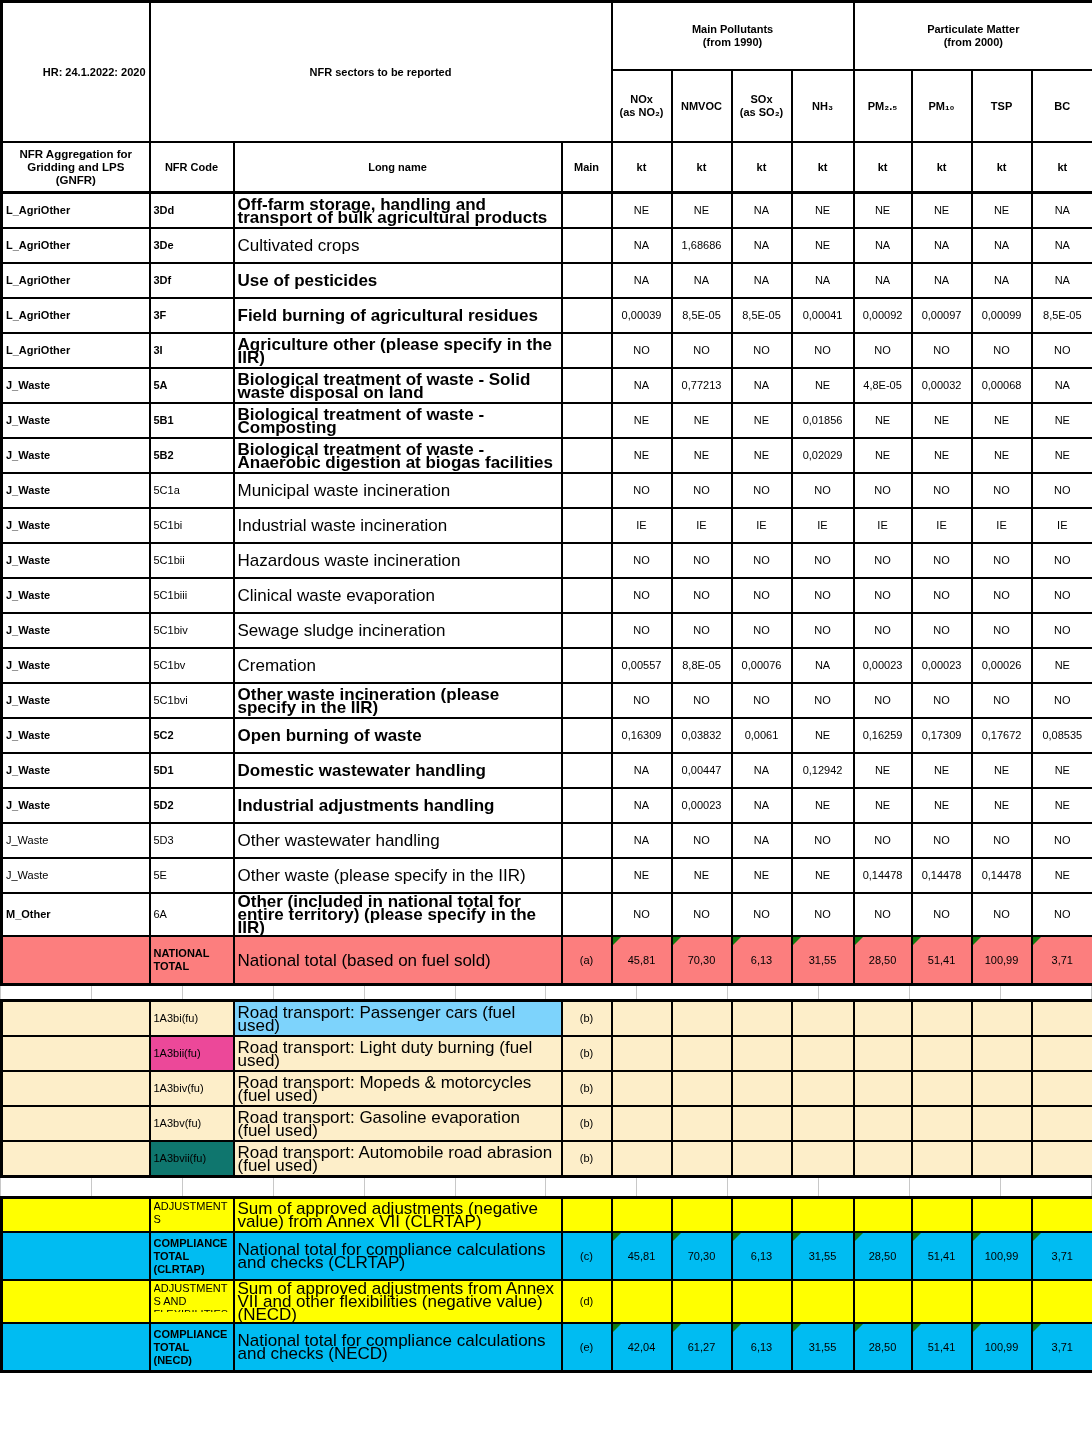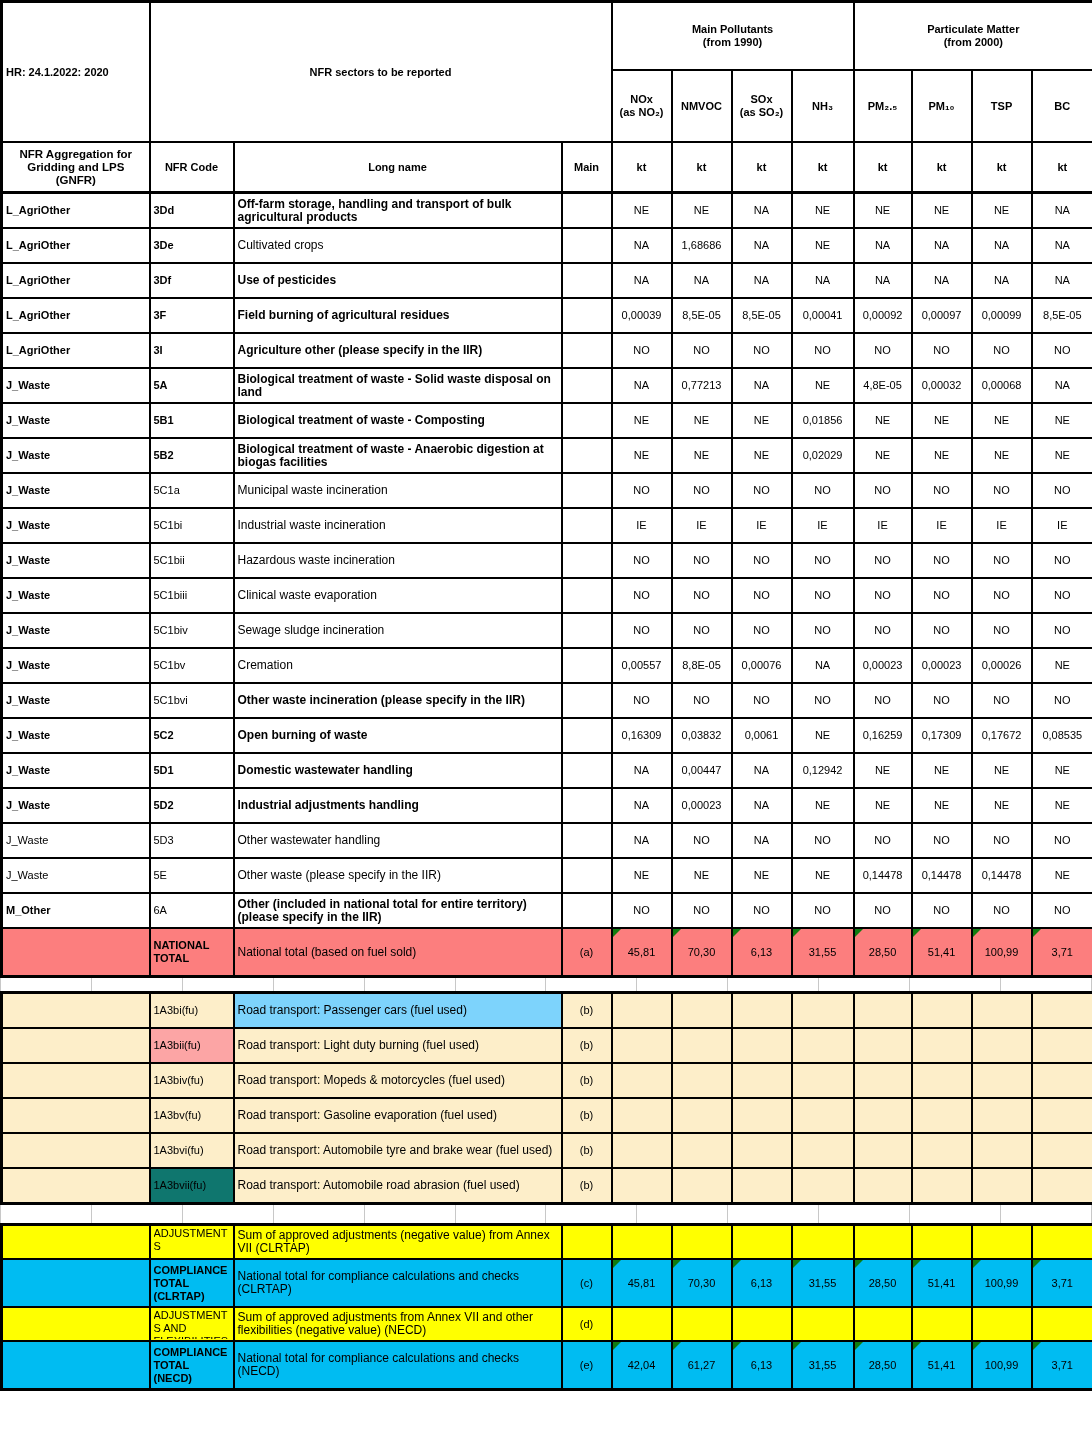--- a/index.html
+++ b/index.html
@@ -6,27 +6,27 @@
   body{width:1092px;font-family:"Liberation Sans","DejaVu Sans",sans-serif;color:#000;}
   .sheet{width:1092px;}
   table{border-collapse:collapse;table-layout:fixed;width:1092px;}
   .sect{border:3px solid #000;}
   .sect td,.sect th{border:2px solid #000;padding:1px 3px;font-size:11px;line-height:13px;
     vertical-align:middle;overflow:hidden;word-wrap:break-word;background:#fff;}
   
   tr.r1 th{height:64px;}
   tr.r2 th{height:68px;}
   tr.r3 th{height:46px;border-bottom:3px solid #000;font-weight:bold;text-align:center;}
-  .hr-cell{font-size:15px;font-weight:bold;text-align:left;line-height:19px;}
+  .hr-cell{font-size:15px;font-weight:bold;text-align:right;line-height:19px;}
   .sectors-cell{font-size:16px;font-weight:bold;text-align:center;}
   .group-cell{font-size:12px;font-weight:bold;text-align:center;line-height:15px;}
   .pol-cell{font-size:12.5px;font-weight:bold;text-align:center;line-height:15px;}
   
   td.gnfr,td.code,td.name{text-align:left;}
-  td.name{font-size:12px;}
+  td.name{font-size:17px;}
   td.notes,td.val{text-align:center;}
   .b{font-weight:bold;}
   tr.data td{height:31px;}
   tr.total td{height:44px;}
   tr.road td{height:31px;}
   tr.yellowrow td{height:30px;}
   tr.cyanrow td{height:44px;}
   td.flagcell{position:relative;}
   .flag{position:absolute;top:0;left:0;width:0;height:0;
     border-top:8px solid #107C10;border-right:8px solid transparent;}
@@ -475,21 +475,21 @@
           <td class="val" style="background: rgb(253, 238, 201);"></td>
           <td class="val" style="background: rgb(253, 238, 201);"></td>
           <td class="val" style="background: rgb(253, 238, 201);"></td>
           <td class="val" style="background: rgb(253, 238, 201);"></td>
           <td class="val" style="background: rgb(253, 238, 201);"></td>
           <td class="val" style="background: rgb(253, 238, 201);"></td>
           <td class="val" style="background: rgb(253, 238, 201);"></td>
         </tr>
         <tr class="road">
           <td class="gnfr" style="background: rgb(253, 238, 201);"></td>
-          <td class="code" style="background: #fca5a5;"><span>1A3bii(fu)</span></td>
+          <td class="code" style="background: #ec4899;"><span>1A3bii(fu)</span></td>
           <td class="name" style="background: rgb(253, 238, 201);"><span>Road transport: Light duty burning (fuel used)</span></td>
           <td class="notes" style="background: rgb(253, 238, 201);"><span>(b)</span></td>
           <td class="val" style="background: rgb(253, 238, 201);"></td>
           <td class="val" style="background: rgb(253, 238, 201);"></td>
           <td class="val" style="background: rgb(253, 238, 201);"></td>
           <td class="val" style="background: rgb(253, 238, 201);"></td>
           <td class="val" style="background: rgb(253, 238, 201);"></td>
           <td class="val" style="background: rgb(253, 238, 201);"></td>
           <td class="val" style="background: rgb(253, 238, 201);"></td>
           <td class="val" style="background: rgb(253, 238, 201);"></td>
@@ -505,34 +505,20 @@
           <td class="val" style="background: rgb(253, 238, 201);"></td>
           <td class="val" style="background: rgb(253, 238, 201);"></td>
           <td class="val" style="background: rgb(253, 238, 201);"></td>
           <td class="val" style="background: rgb(253, 238, 201);"></td>
           <td class="val" style="background: rgb(253, 238, 201);"></td>
         </tr>
         <tr class="road">
           <td class="gnfr" style="background: rgb(253, 238, 201);"></td>
           <td class="code" style="background: rgb(253, 238, 201);"><span>1A3bv(fu)</span></td>
           <td class="name" style="background: rgb(253, 238, 201);"><span>Road transport: Gasoline evaporation (fuel used)</span></td>
-          <td class="notes" style="background: rgb(253, 238, 201);"><span>(b)</span></td>
-          <td class="val" style="background: rgb(253, 238, 201);"></td>
-          <td class="val" style="background: rgb(253, 238, 201);"></td>
-          <td class="val" style="background: rgb(253, 238, 201);"></td>
-          <td class="val" style="background: rgb(253, 238, 201);"></td>
-          <td class="val" style="background: rgb(253, 238, 201);"></td>
-          <td class="val" style="background: rgb(253, 238, 201);"></td>
-          <td class="val" style="background: rgb(253, 238, 201);"></td>
-          <td class="val" style="background: rgb(253, 238, 201);"></td>
-        </tr>
-        <tr class="road">
-          <td class="gnfr" style="background: rgb(253, 238, 201);"></td>
-          <td class="code" style="background: rgb(253, 238, 201);"><span>1A3bvi(fu)</span></td>
-          <td class="name" style="background: rgb(253, 238, 201);"><span>Road transport: Automobile tyre and brake wear (fuel used)</span></td>
           <td class="notes" style="background: rgb(253, 238, 201);"><span>(b)</span></td>
           <td class="val" style="background: rgb(253, 238, 201);"></td>
           <td class="val" style="background: rgb(253, 238, 201);"></td>
           <td class="val" style="background: rgb(253, 238, 201);"></td>
           <td class="val" style="background: rgb(253, 238, 201);"></td>
           <td class="val" style="background: rgb(253, 238, 201);"></td>
           <td class="val" style="background: rgb(253, 238, 201);"></td>
           <td class="val" style="background: rgb(253, 238, 201);"></td>
           <td class="val" style="background: rgb(253, 238, 201);"></td>
         </tr>

